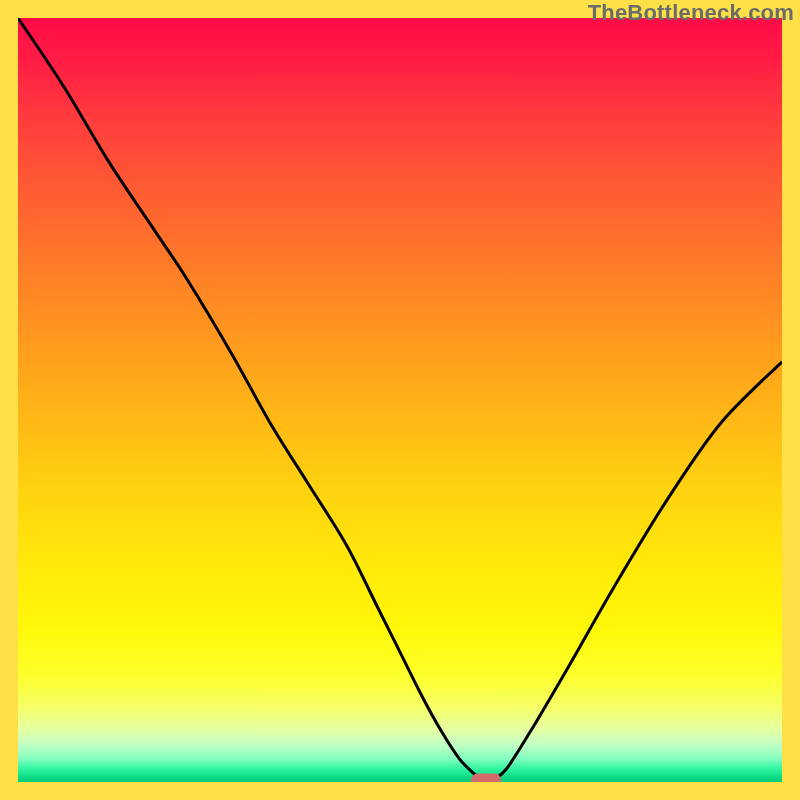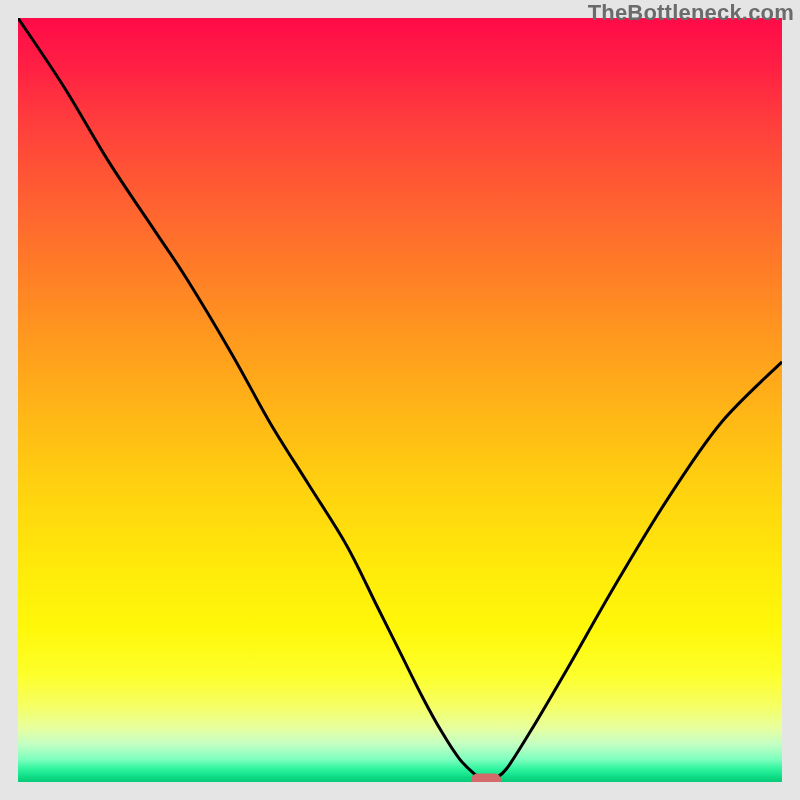--- a/index.html
+++ b/index.html
@@ -7,21 +7,21 @@
     padding: 0;
     width: 800px;
     height: 800px;
     background: #000;
     overflow: hidden;
   }
   .frame {
     position: relative;
     width: 800px;
     height: 800px;
-    background: #e5e5e5;
+    background: #fde047;
   }
   .plot-area {
     position: absolute;
     left: 18px;
     top: 18px;
     width: 764px;
     height: 764px;
     overflow: hidden;
   }
   .gradient-bg {

